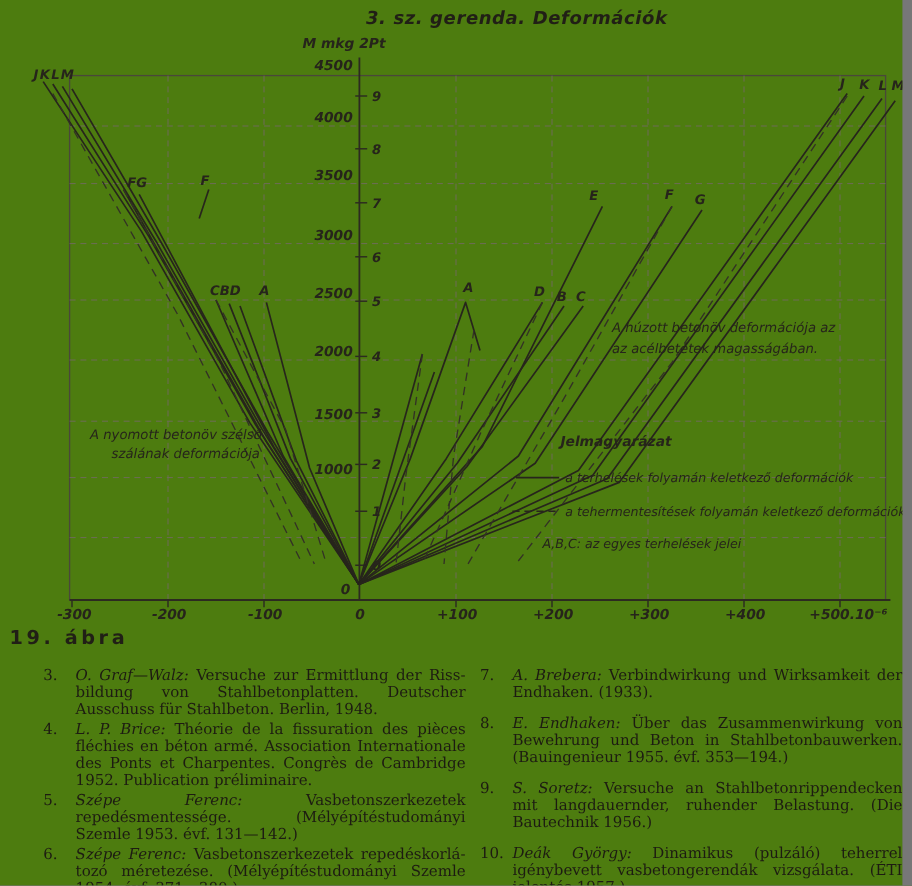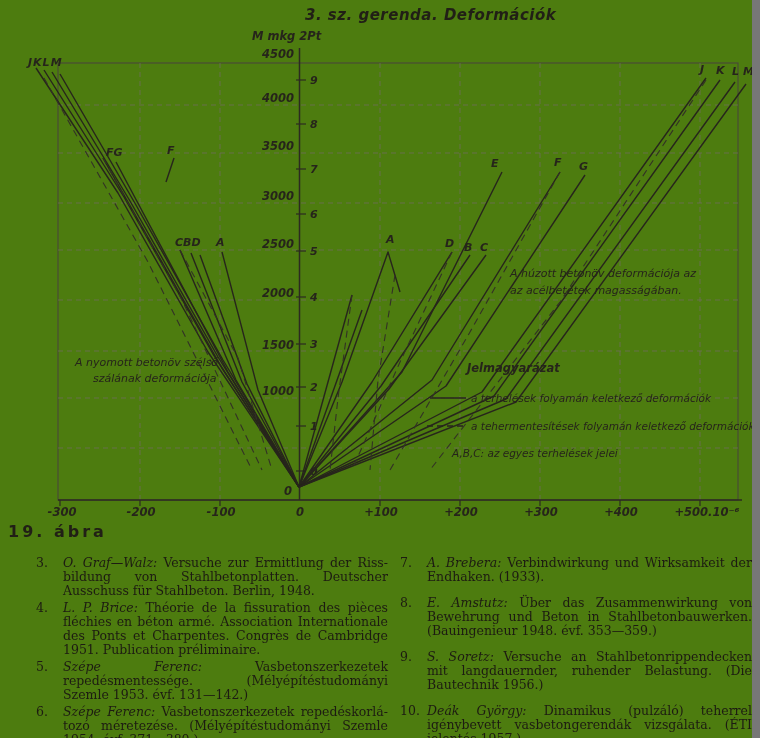--- a/index.html
+++ b/index.html
@@ -200,43 +200,43 @@
   <div class="refs">
     <div class="col col-left">
       <div class="ref-item">
         <span class="ref-num">3.</span>
         <span class="ref-author">O. Graf—Walz:</span>
         <span class="ref-text">Versuche zur Ermittlung der Riss­bildung von Stahlbetonplatten. Deutscher Ausschuss für Stahlbeton. Berlin, 1948.</span>
       </div>
       <div class="ref-item">
         <span class="ref-num">4.</span>
         <span class="ref-author">L. P. Brice:</span>
-        <span class="ref-text">Théorie de la fissuration des pièces fléchies en béton armé. Association Internationale des Ponts et Charpentes. Congrès de Cambridge 1951. Publication préliminaire.</span>
+        <span class="ref-text">Théorie de la fissuration des pièces fléchies en béton armé. Association Internationale des Ponts et Charpentes. Congrès de Cambridge 1952. Publication préliminaire.</span>
       </div>
       <div class="ref-item">
         <span class="ref-num">5.</span>
         <span class="ref-author">Szépe Ferenc:</span>
         <span class="ref-text">Vasbetonszerkezetek repedésmentes­sége. (Mélyépítéstudományi Szemle 1953. évf. 131—142.)</span>
       </div>
       <div class="ref-item">
         <span class="ref-num">6.</span>
         <span class="ref-author">Szépe Ferenc:</span>
         <span class="ref-text">Vasbetonszerkezetek repedéskorlá­tozó méretezése. (Mélyépítéstudományi Szemle 1954. évf. 371—380.)</span>
       </div>
     </div>
     <div class="col col-right">
       <div class="ref-item">
         <span class="ref-num">7.</span>
         <span class="ref-author">A. Brebera:</span>
         <span class="ref-text">Verbindwirkung und Wirksamkeit der Endhaken. (1933).</span>
       </div>
       <div class="ref-item">
         <span class="ref-num">8.</span>
-        <span class="ref-author">E. Amstutz:</span>
-        <span class="ref-text">Über das Zusammenwirkung von Bewehrung und Beton in Stahlbetonbauwerken. (Bauingenieur 1948. évf. 353—359.)</span>
+        <span class="ref-author">E. Endhaken:</span>
+        <span class="ref-text">Über das Zusammenwirkung von Bewehrung und Beton in Stahlbetonbauwerken. (Bauingenieur 1955. évf. 353—194.)</span>
       </div>
       <div class="ref-item">
         <span class="ref-num">9.</span>
         <span class="ref-author">S. Soretz:</span>
         <span class="ref-text">Versuche an Stahlbetonrippendecken mit langdauernder, ruhender Belastung. (Die Bautechnik 1956.)</span>
       </div>
       <div class="ref-item">
         <span class="ref-num">10.</span>
         <span class="ref-author">Deák György:</span>
         <span class="ref-text">Dinamikus (pulzáló) teherrel igénybe­vett vasbetongerendák vizsgálata. (ÉTI jelentés 1957.)</span>

